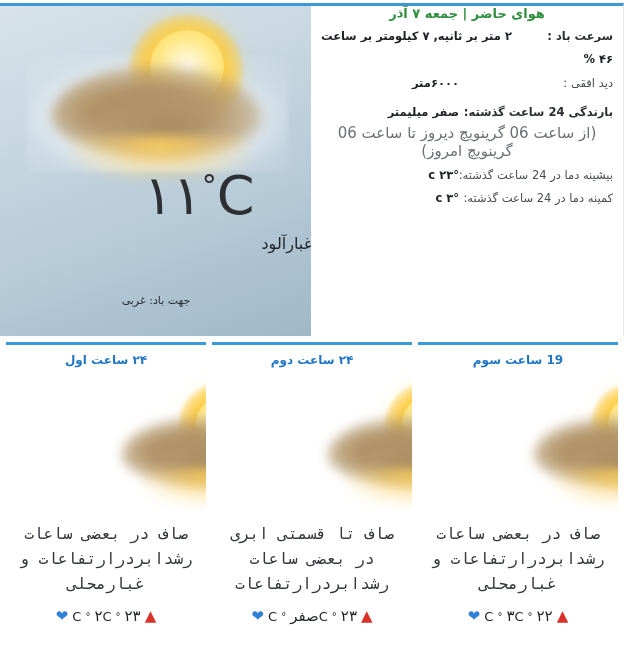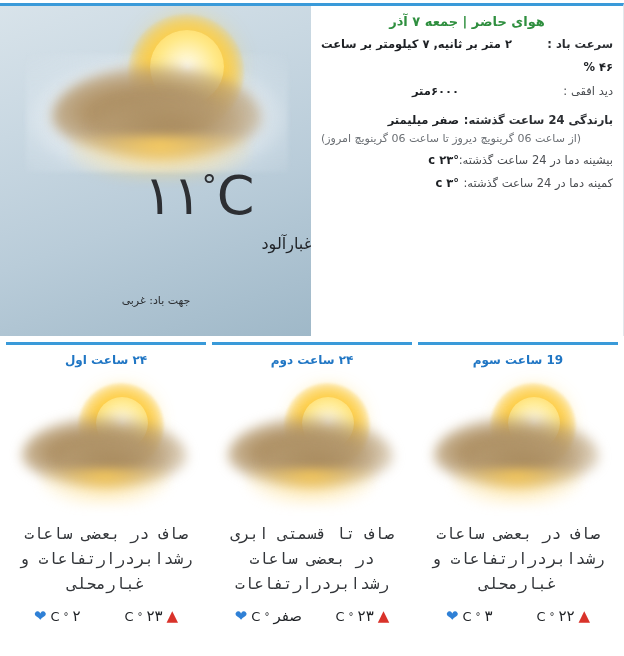--- a/index.html
+++ b/index.html
@@ -123,21 +123,21 @@
   .details {
     position: relative;
     width: 312px;
     height: 330px;
     margin-top: 3px;
     background: #ffffff;
     border-top: 3px solid #3a9ad9;
     border-right: 1px solid #e3e8ec;
   }
   .details-title {
-    padding: 8px 10px 4px 10px;
+    padding: 0 10px 4px 10px;
     text-align: center;
     color: #2f8f3f;
     font-size: 13px;
     font-weight: bold;
   }
   .detail-row {
     display: flex;
     flex-direction: row;
     align-items: flex-start;
     justify-content: flex-start;
@@ -156,22 +156,22 @@
   .detail-value {
     flex: 1;
     text-align: right;
     font-weight: bold;
     color: #1d2024;
     white-space: nowrap;
   }
   .row-strong .detail-label { font-weight: bold; color: #2b2e32; }
   .detail-note {
     padding: 0 10px 4px 10px;
-    text-align: left;
-    font-size: 11px;
+    text-align: center;
+    font-size: 15px;
     color: #6c7075;
   }
   .spacer-sm { height: 6px; }
 
   
   .bottom {
     position: absolute;
     left: 0; top: 336px;
     width: 624px;
     height: 320px;
@@ -183,20 +183,21 @@
     background: #ffffff;
   }
   .fcard {
     position: relative;
     flex: 1;
     background: #ffffff;
     border-top: 3px solid #3a9ad9;
     display: flex;
     flex-direction: column;
     overflow: hidden;
+    align-items: center;
   }
   .fcard-title {
     text-align: center;
     color: #2076c4;
     font-size: 12px;
     font-weight: bold;
     padding: 8px 0 2px 0;
   }
   .fcard-art {
     position: relative;

